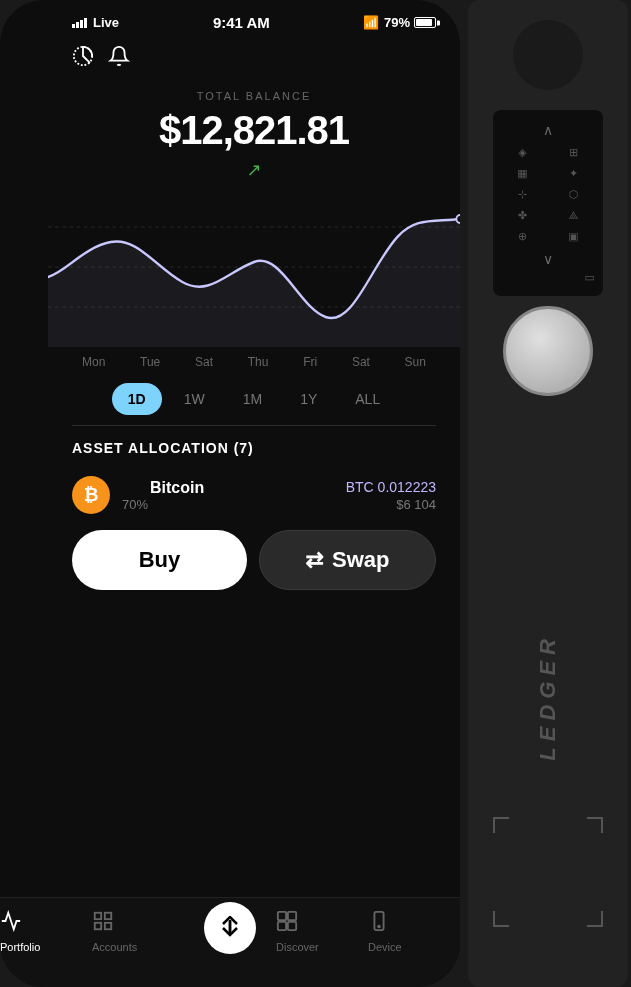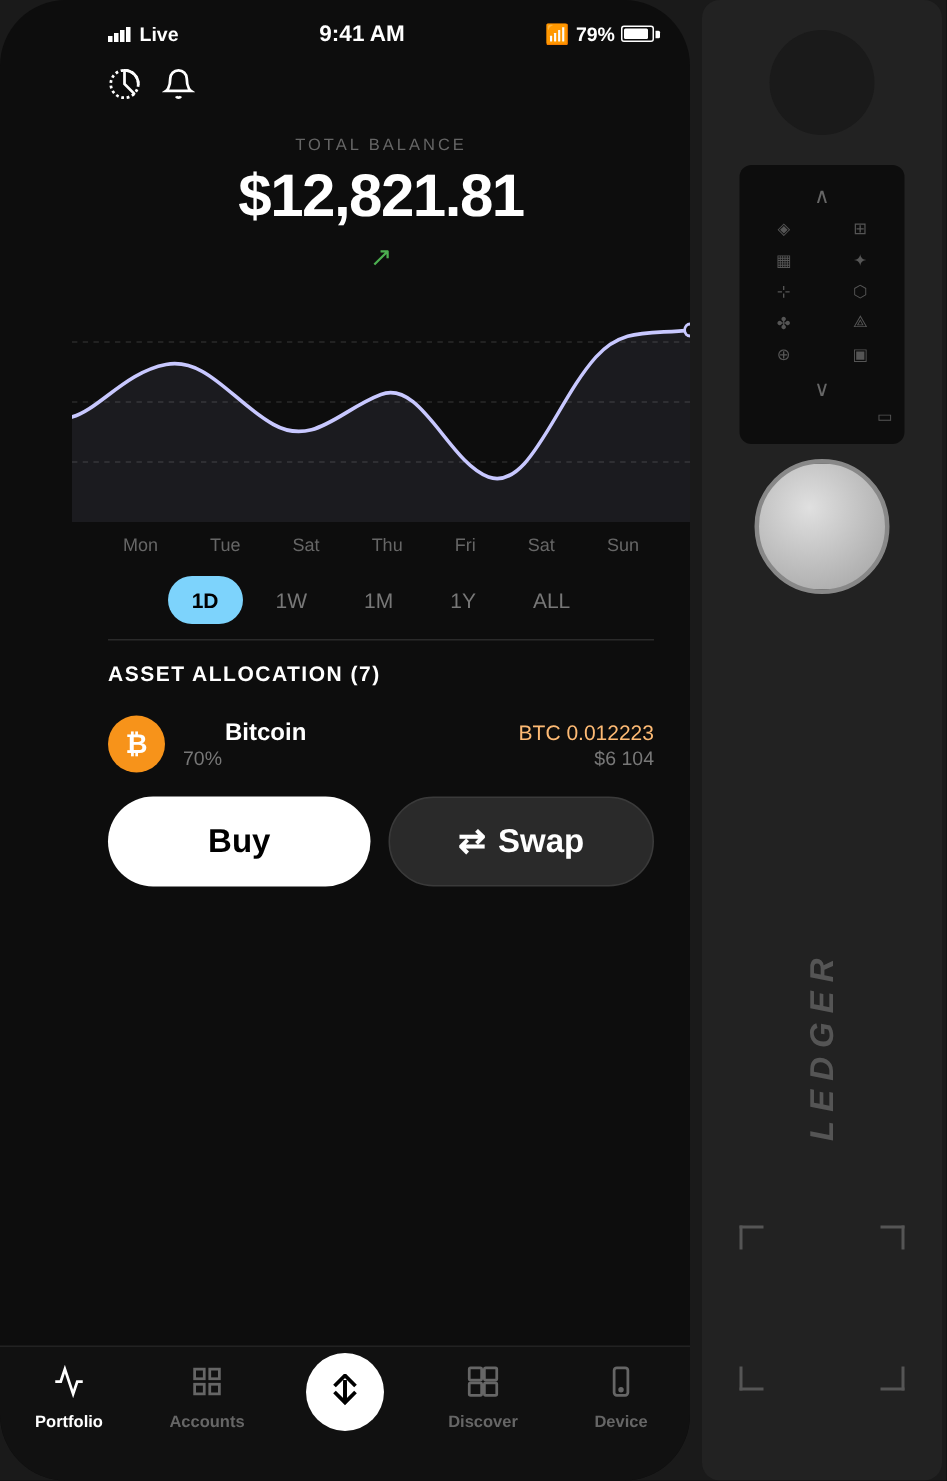--- a/index.html
+++ b/index.html
@@ -174,21 +174,21 @@
     .asset-left { display: flex; align-items: center; gap: 12px; }
     .asset-icon {
       width: 38px; height: 38px; border-radius: 50%;
       display: flex; align-items: center; justify-content: center;
       font-size: 18px; font-weight: 700; flex-shrink: 0;
     }
     .btc-icon { background: #f7931a; color: #fff; }
     .asset-name { color: #fff; font-size: 16px; font-weight: 700; margin-left: 28px; }
     .asset-percent { color: #777; font-size: 13px; }
     .asset-right { text-align: right; }
-    .asset-amount { color: #fdba74; font-size: 14px; font-weight: 500; }
+    .asset-amount { color: #c4b5fd; font-size: 14px; font-weight: 500; }
     .asset-usd { color: #777; font-size: 13px; margin-top: 2px; }
 
     
     .action-buttons {
       display: flex;
       gap: 12px;
       margin-top: 16px;
     }
     .action-btn {
       flex: 1;
@@ -216,27 +216,25 @@
       background: #111;
       border-top: 1px solid #222;
       display: flex;
       align-items: flex-start;
       padding-top: 8px;
     }
     .nav-item {
       flex: 1;
       display: flex;
       flex-direction: column;
-      align-items: center;
       gap: 4px;
       cursor: pointer;
       color: #666;
       font-size: 11px;
       padding-top: 4px;
-      font-weight: bold;
     }
     .nav-item.active { color: #fff; }
     .nav-icon { font-size: 20px; }
     .nav-center {
       flex: 1;
       display: flex;
       flex-direction: column;
       align-items: center;
       justify-content: flex-start;
       padding-top: 0;

